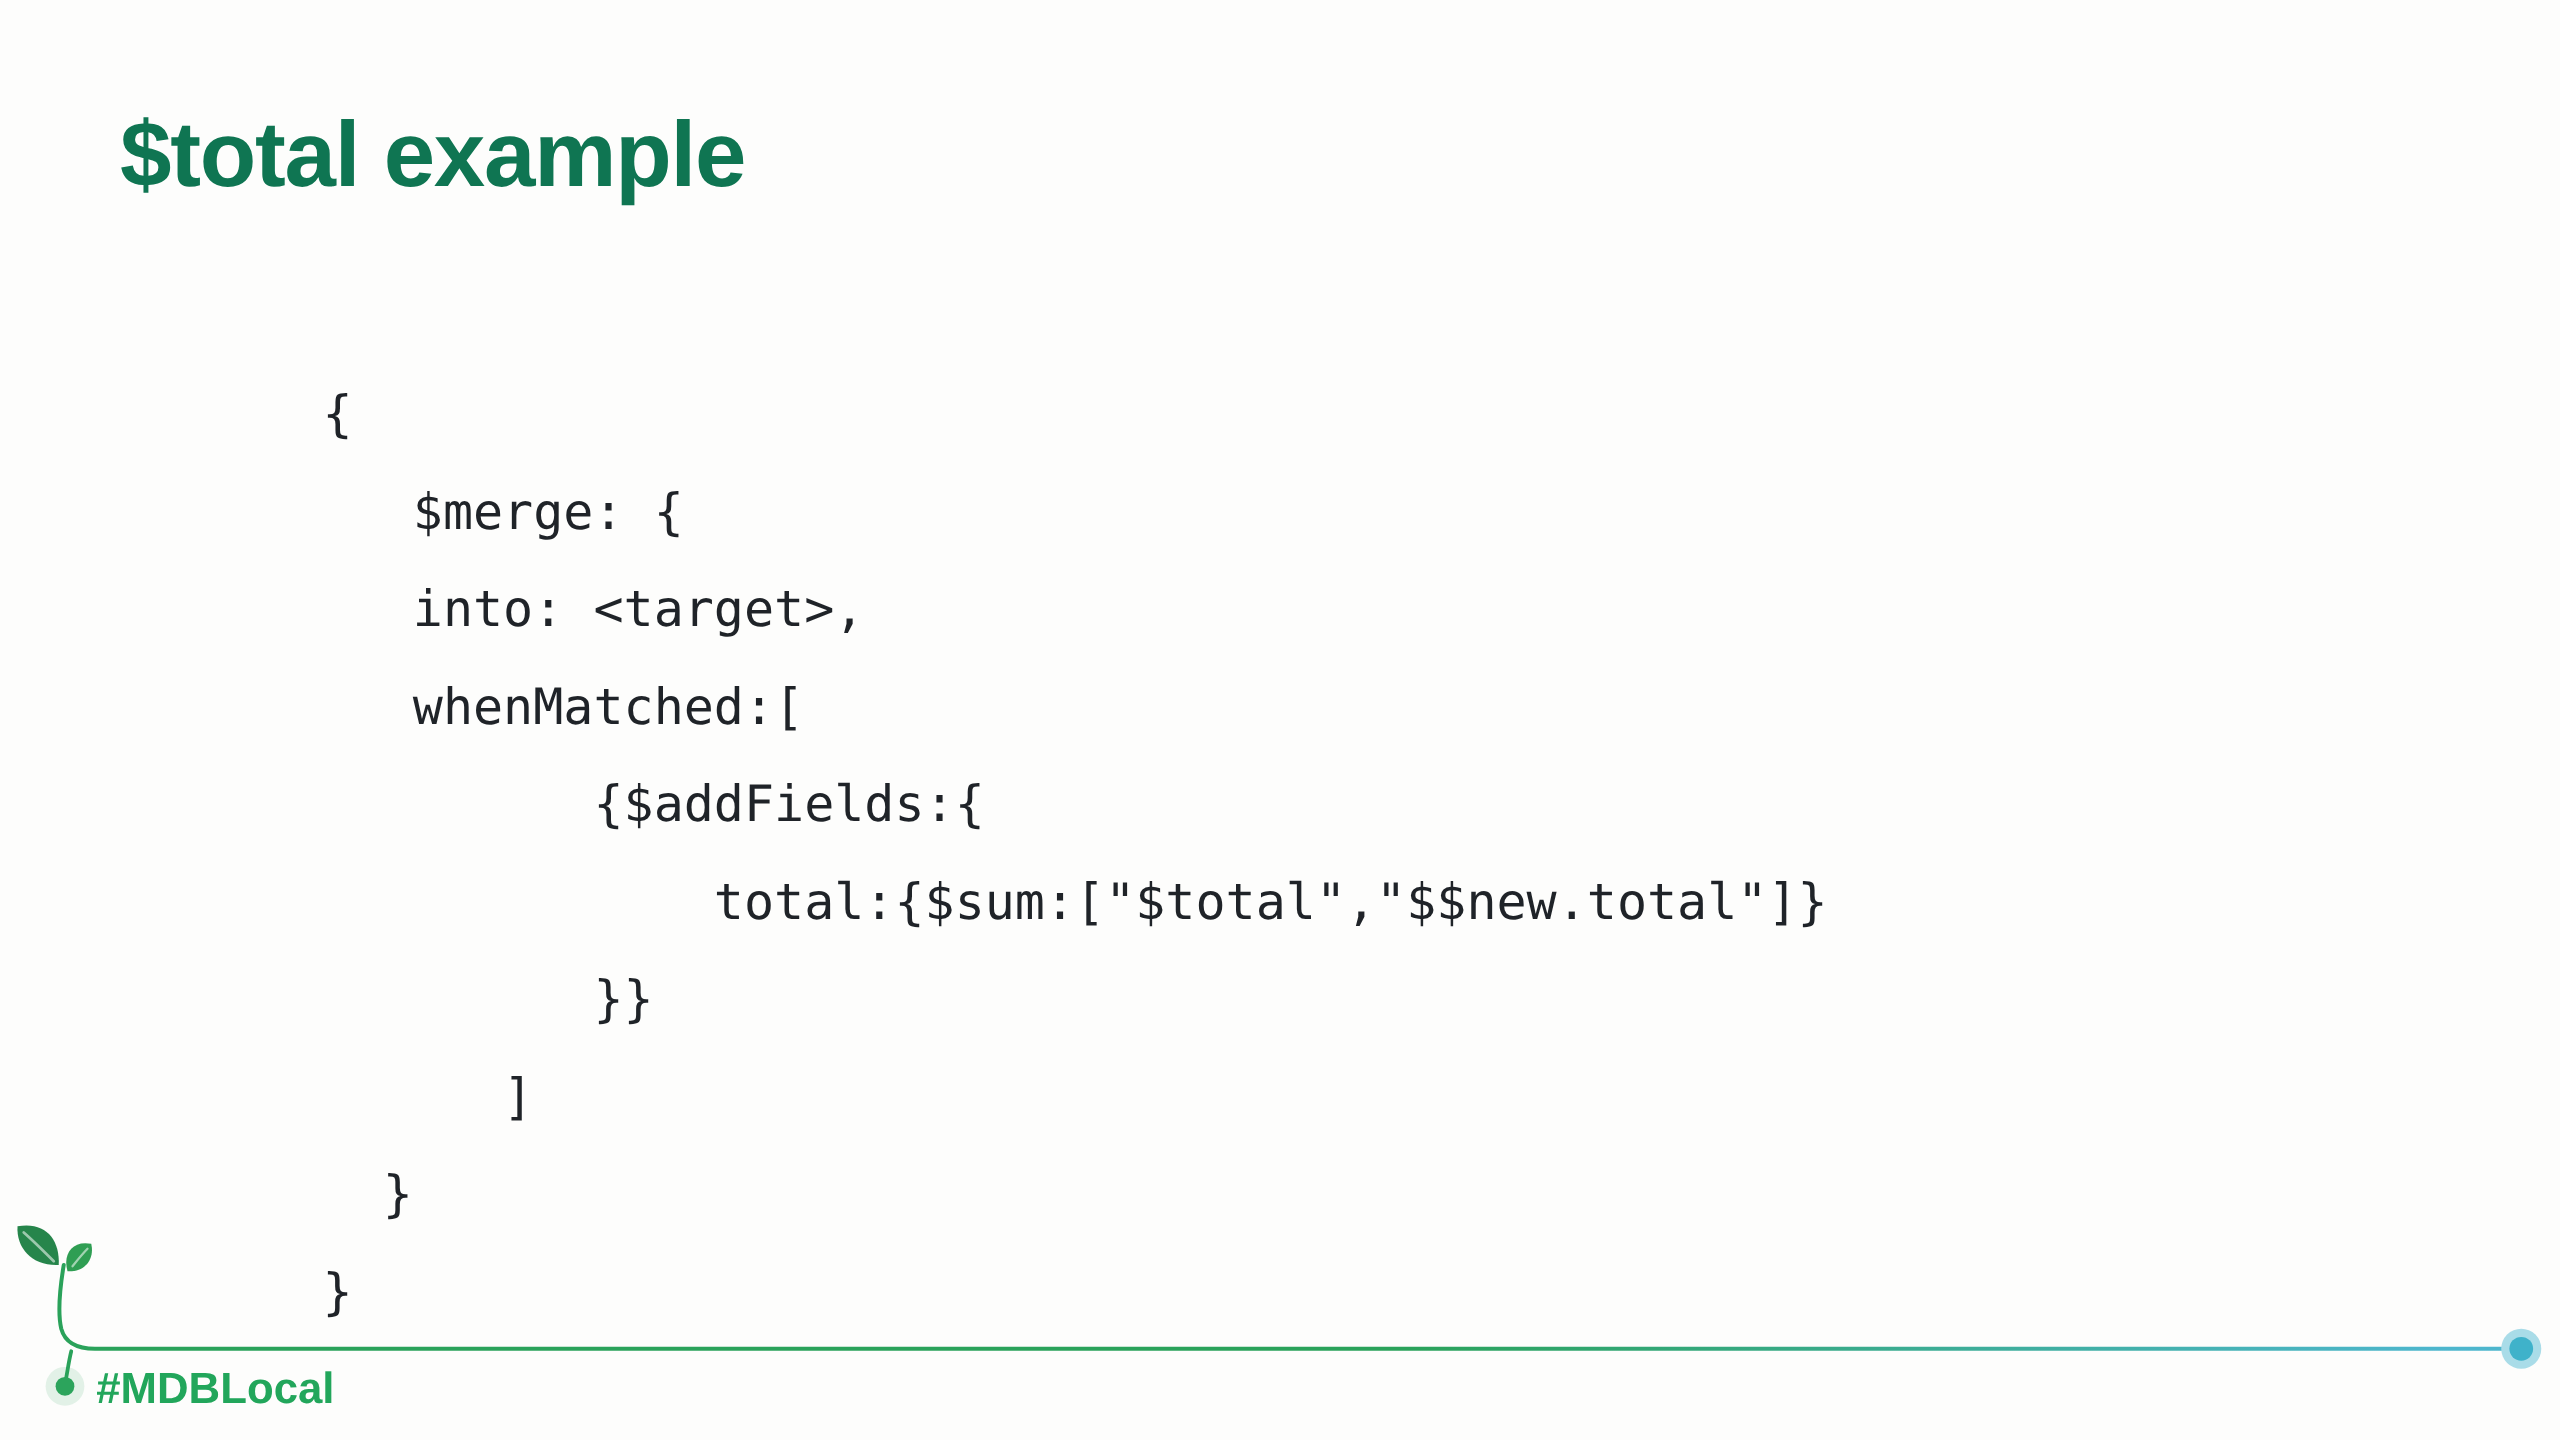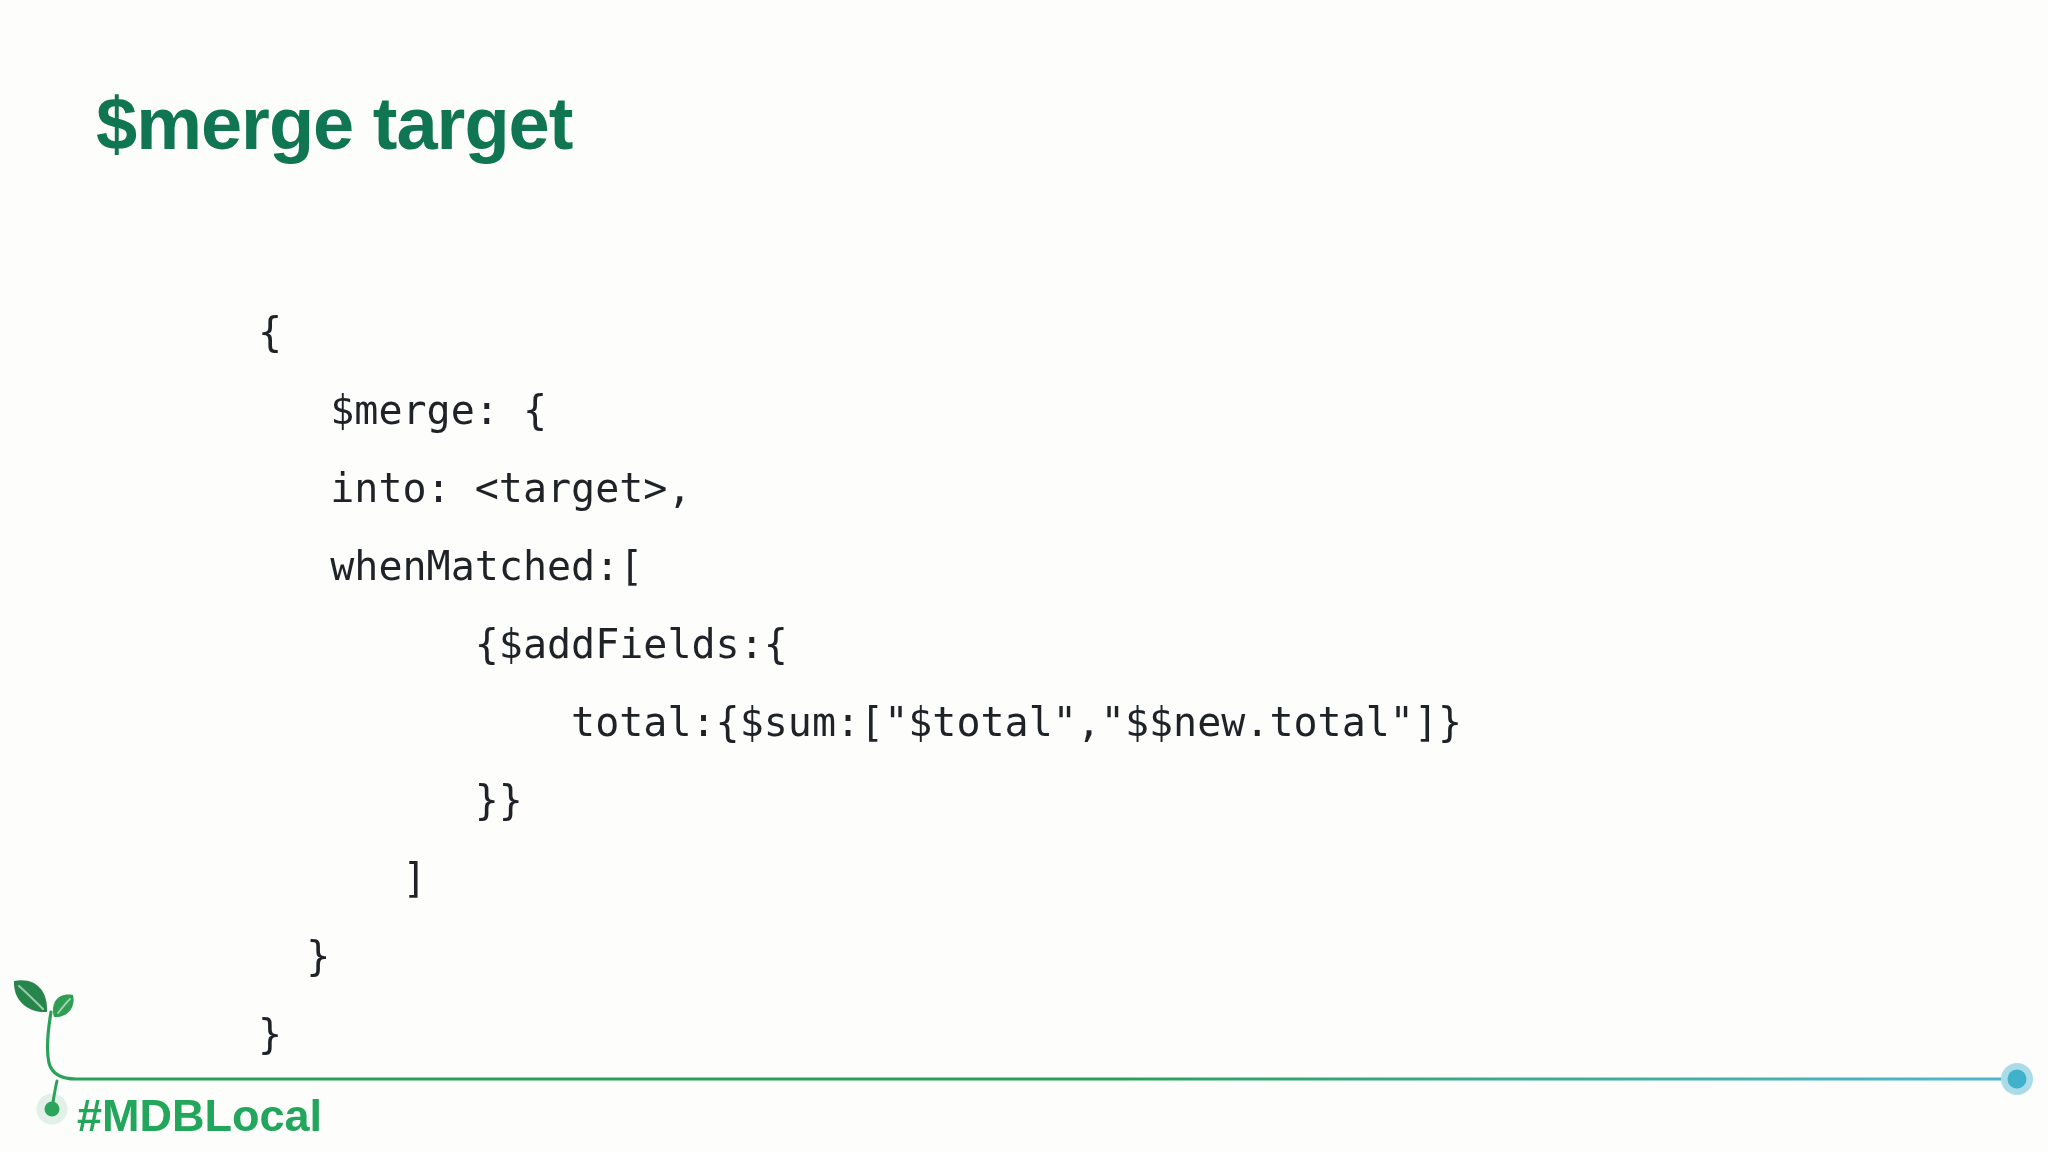--- a/index.html
+++ b/index.html
@@ -43,21 +43,21 @@
     left: 0;
     top: 0;
     width: 2048px;
     height: 1152px;
     pointer-events: none;
   }
   .hashtag {
     position: absolute;
     left: 77px;
     top: 1093px;
-    font-size: 45px;
+    font-size: 35px;
     line-height: 1;
     font-weight: 700;
     color: var(--hashtag-green, #22A65B);
     white-space: nowrap;
   }
   
   .stem-line   { fill: none; stroke: url(#lineGrad); stroke-width: 3.2; stroke-linecap: round; }
   .root-stem   { fill: none; stroke: var(--stem-green, #2AA25A); stroke-width: 3; stroke-linecap: round; }
   .dot-halo    { fill: var(--dot-green, #2CA45C); opacity: 0.13; }
   .dot         { fill: var(--dot-green, #2CA45C); }
@@ -68,21 +68,21 @@
   .end-halo    { fill: var(--end-dot-halo, #A9DCE8); }
   .end-dot     { fill: var(--end-dot-teal, #3FB2CA); }
   .grad-stop-green { stop-color: var(--line-green, #2AA25A); }
   .grad-stop-teal  { stop-color: var(--line-teal, #4DB6CD); }
 </style>
 </head>
 <body>
 
 <div class="slide">
 
-  <h1 class="title">$merge target</h1>
+  <h1 class="title">$total example</h1>
 
   <pre class="code">{
    $merge: {
    into: &lt;target&gt;,
    whenMatched:[
          {$addFields:{
              total:{$sum:["$total","$$new.total"]}
          }}
       ]
   }

